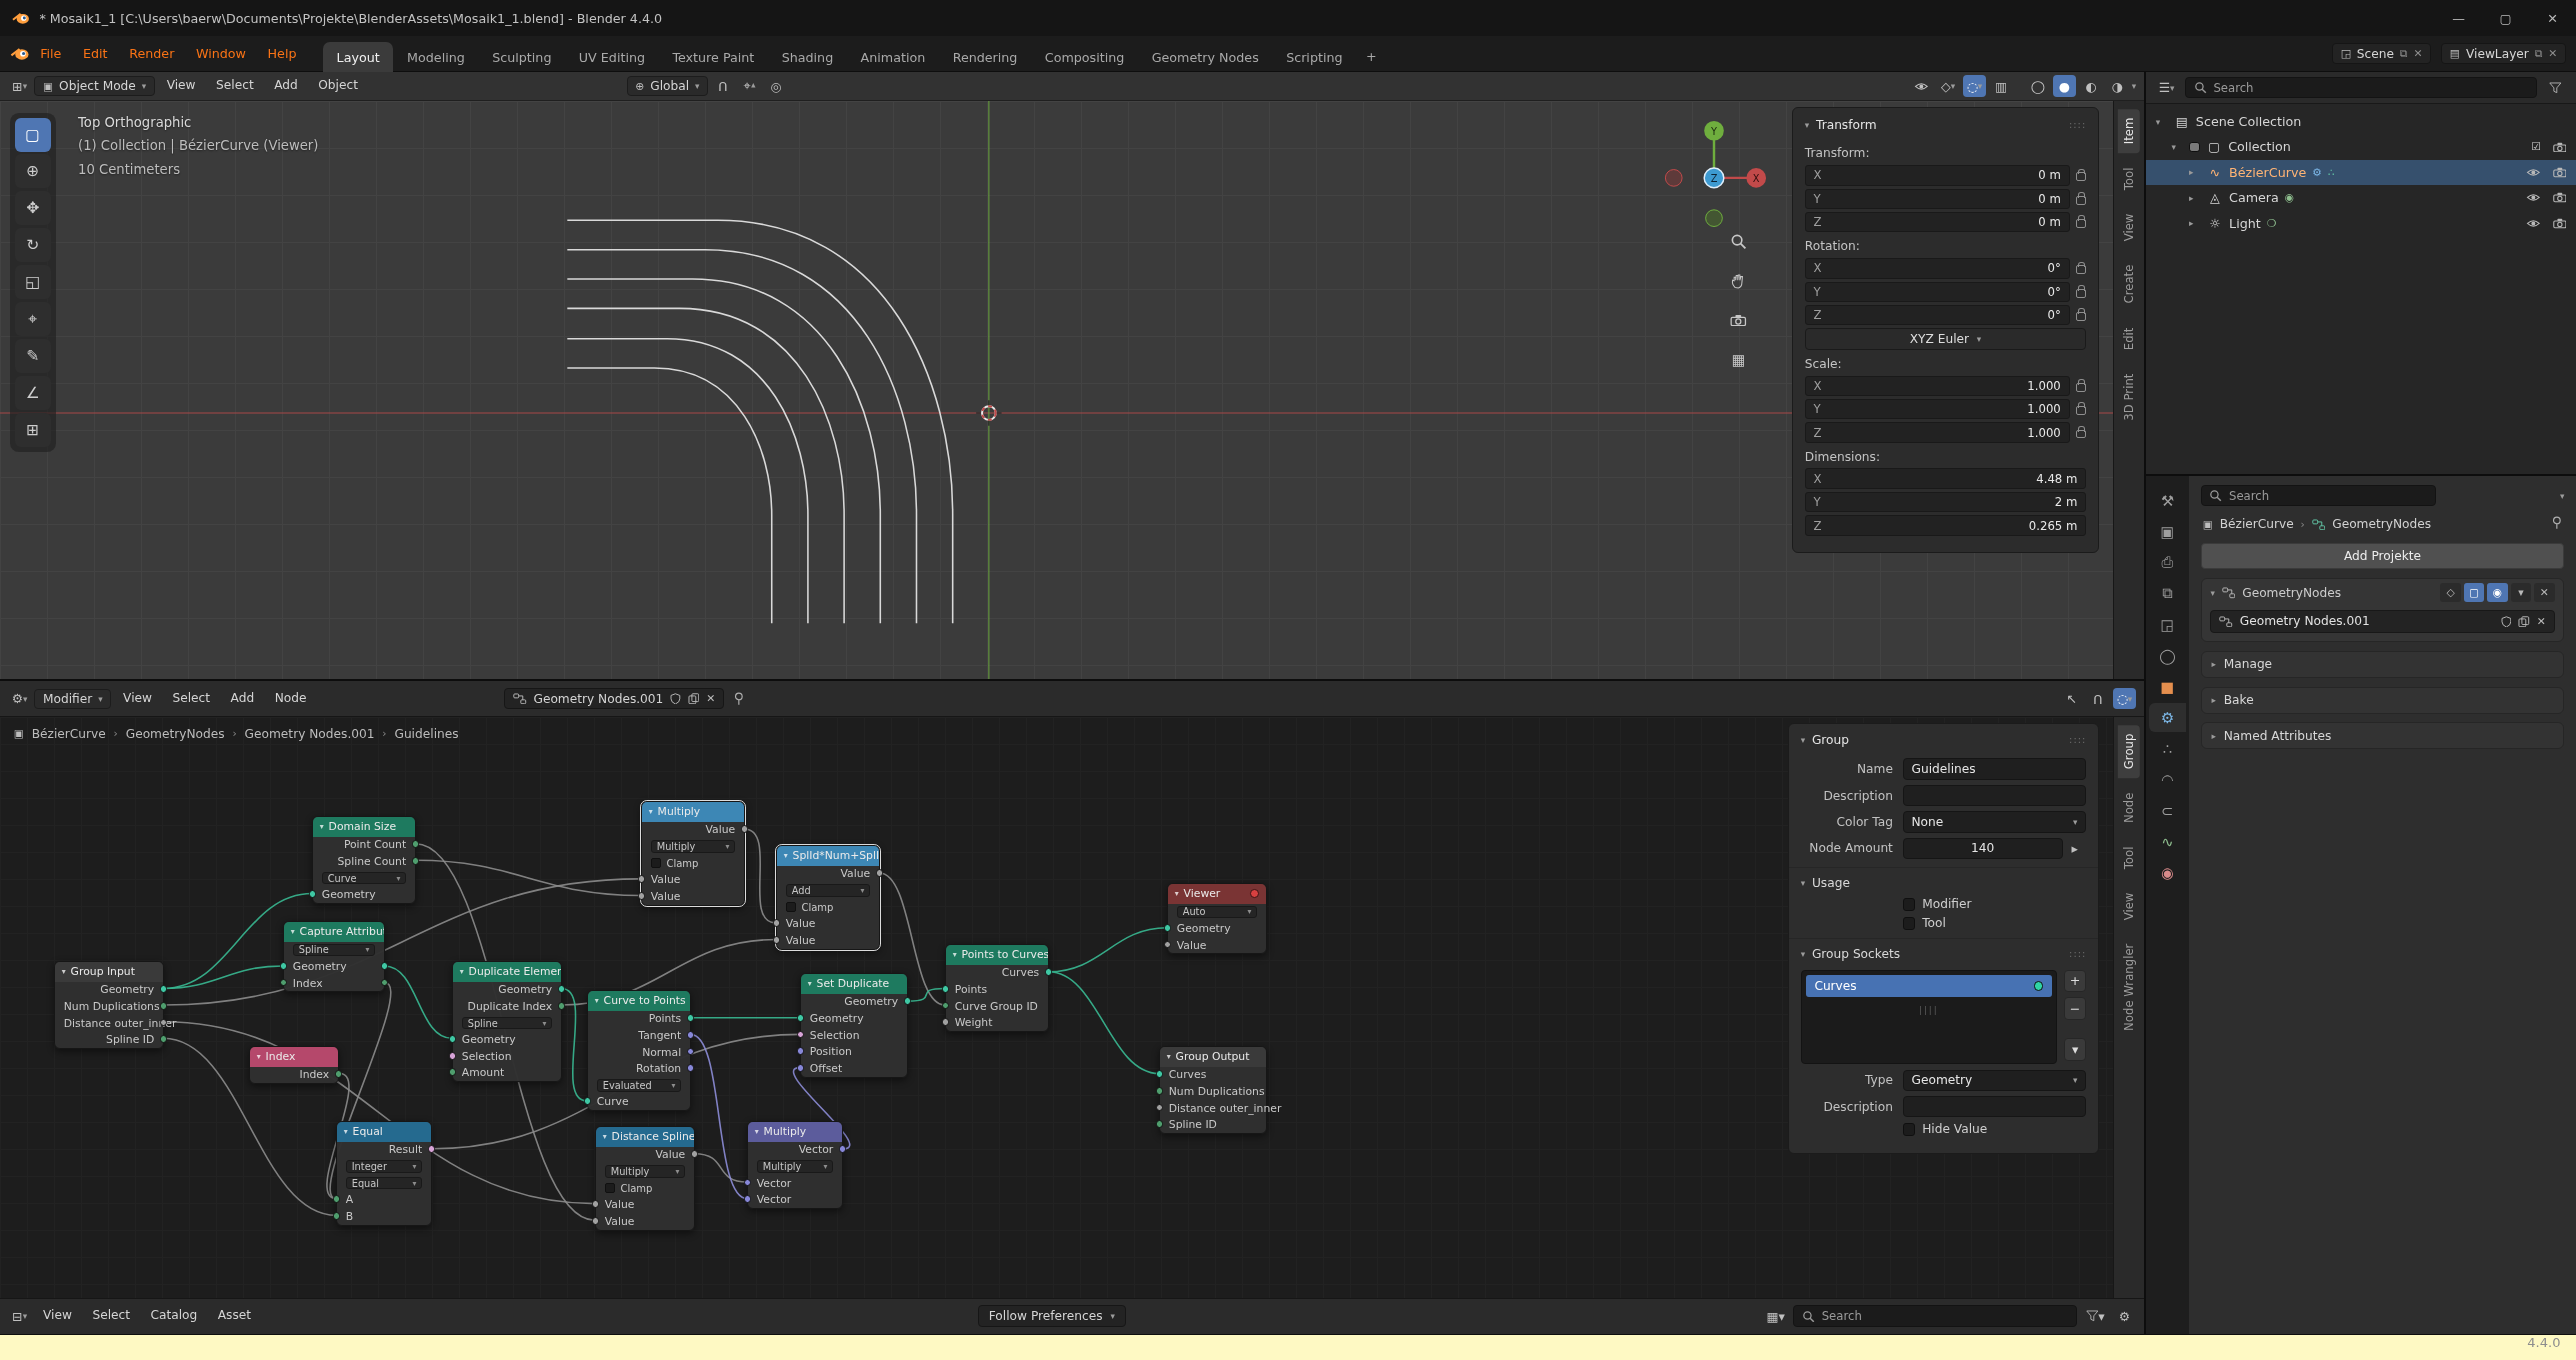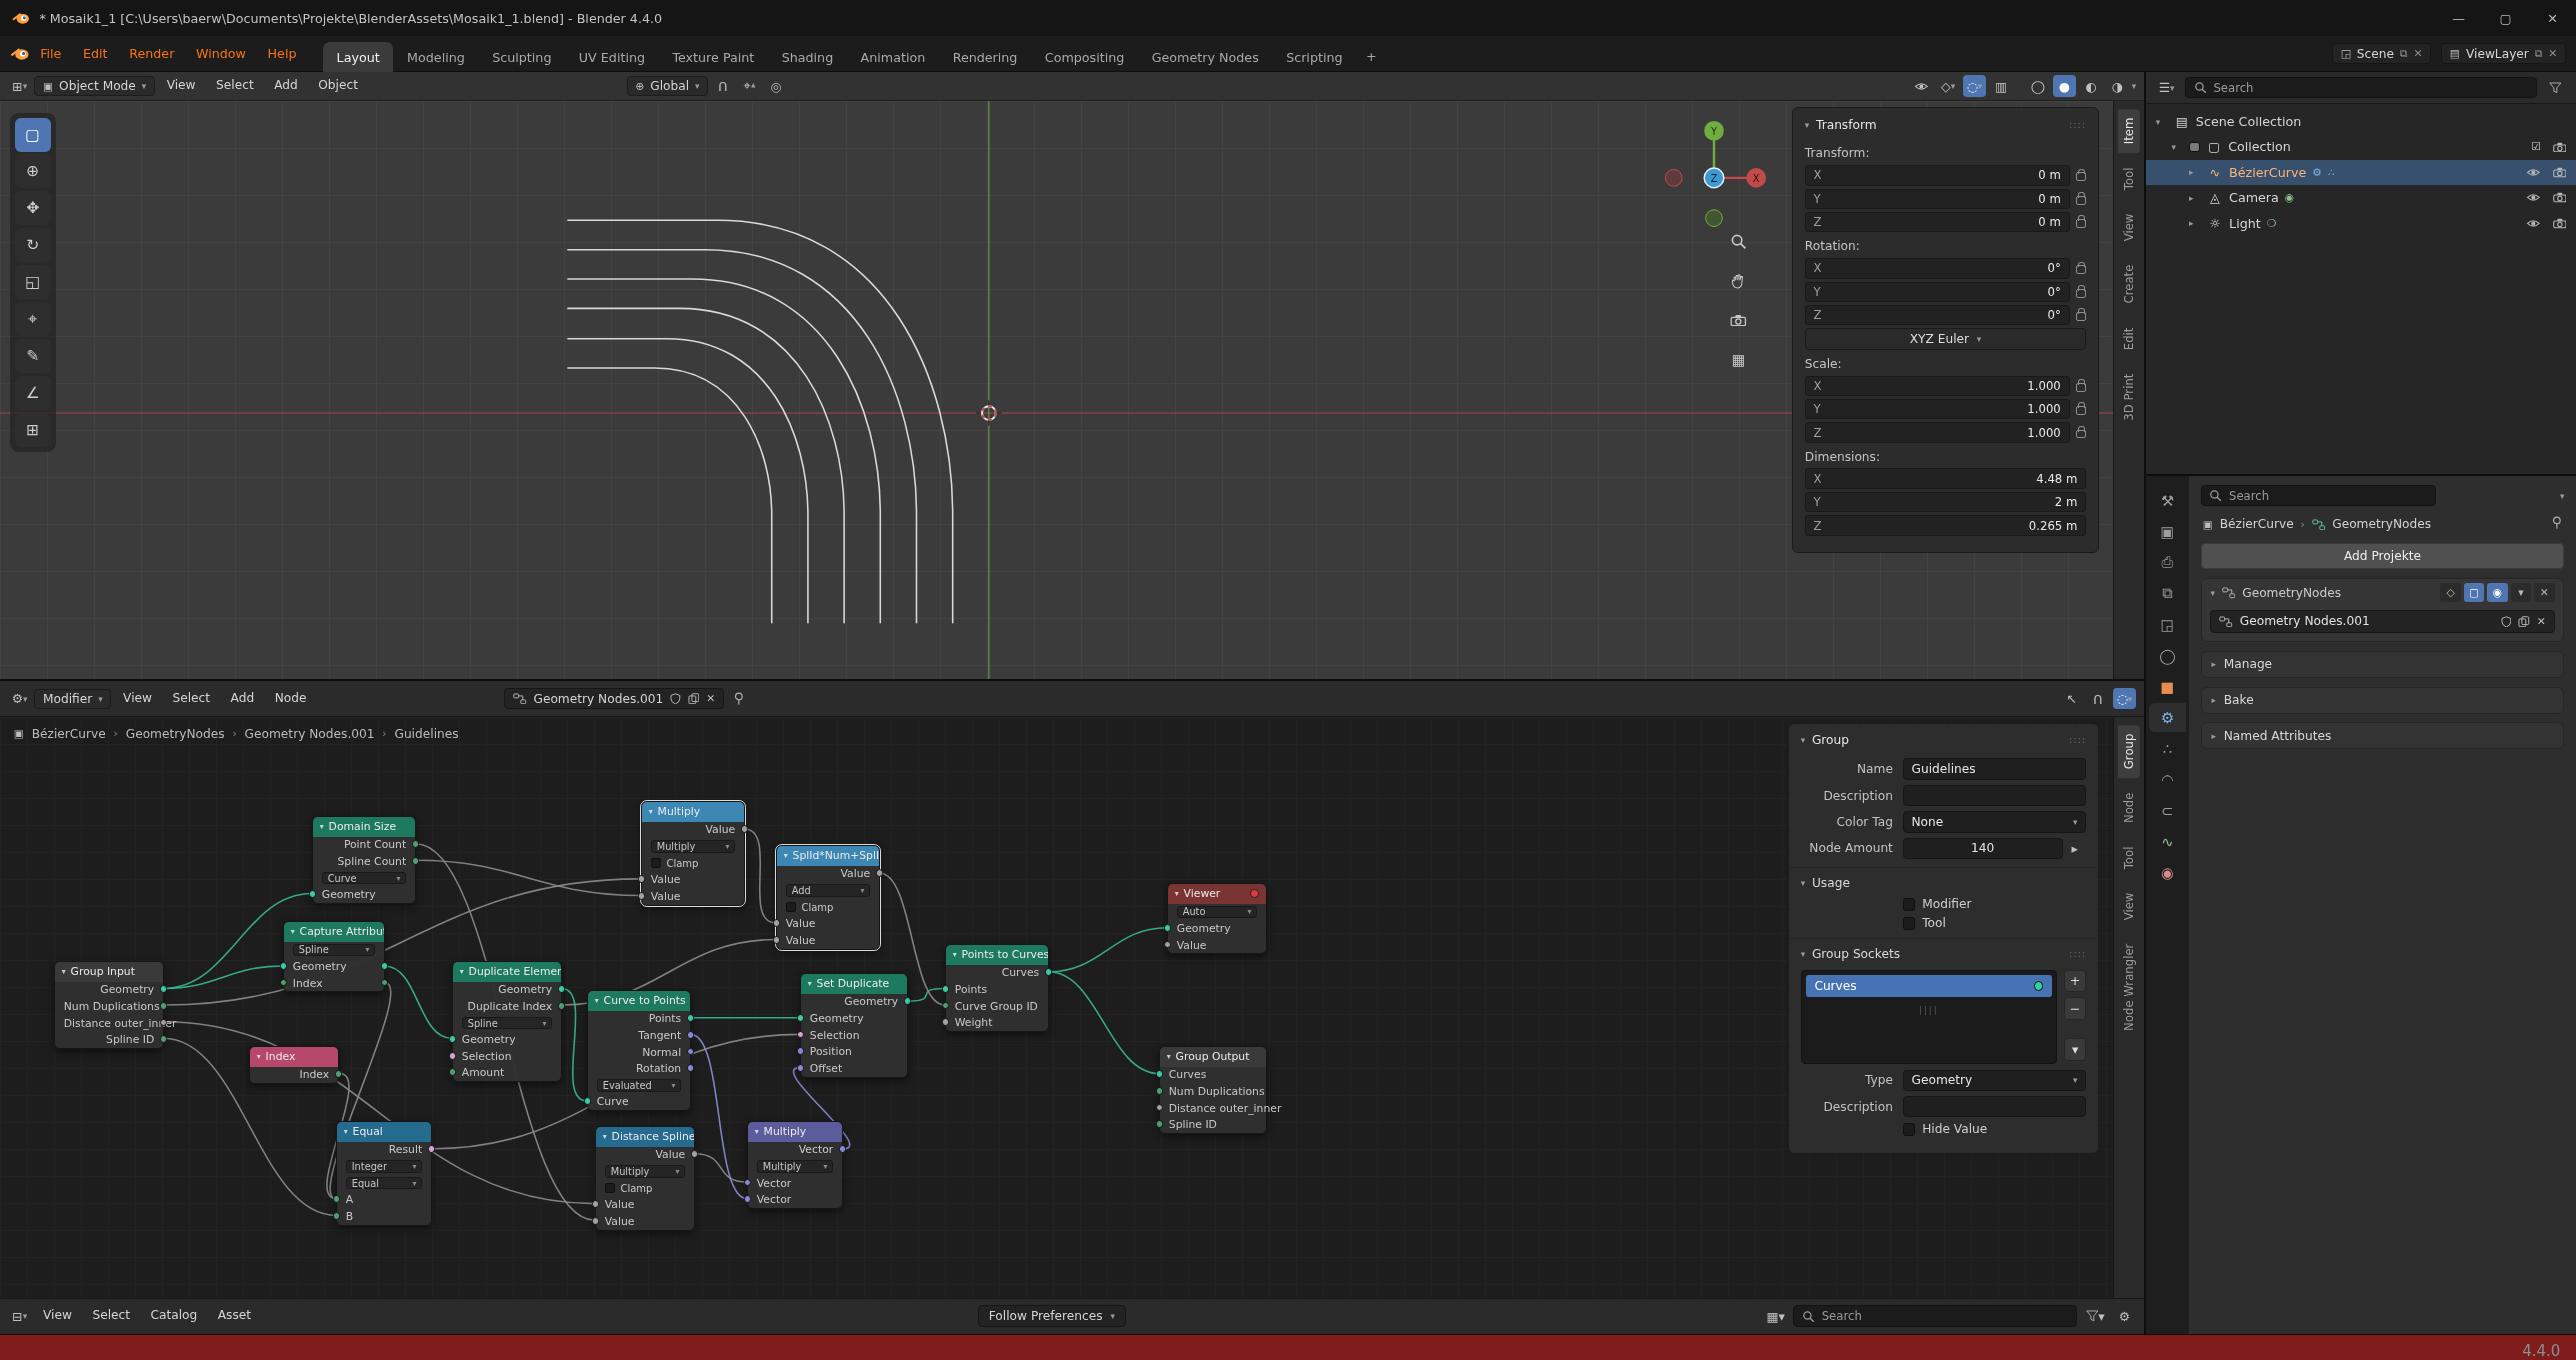--- a/index.html
+++ b/index.html
@@ -139,21 +139,21 @@
   .mod-block { background: #353535; border: 1px solid #262626; border-radius: 5.9px; padding-bottom: 7.8px; }
   .mod-head { height: 28px; display: flex; align-items: center; gap: 6.8px; padding: 0 8.8px; }
   .mod-toggles { margin-left: auto; display: flex; gap: 2.9px; align-items: center; }
   .mtg { width: 20.5px; height: 18.6px; border-radius: 2.9px; background: #2b2b2b; display: flex; align-items: center; justify-content: center; font-size: 10.8px; color: #b9b9b9; }
   .mtg.on { background: #4f76b3; color: #fff; }
   .mod-tree-row { display: flex; align-items: center; gap: 6.8px; padding: 2.9px 8.8px 0; }
   .tree-field { flex: 1; height: 23.5px; background: #232323; border: 1px solid #181818; border-radius: 3.9px; display: flex; align-items: center; gap: 6.8px; padding: 0 7.8px; color: #e2e2e2; }
   .tf-icons { margin-left: auto; display: flex; gap: 6.8px; align-items: center; color: #b8b8b8; }
   .collapse-panel { height: 27px; background: #333; border: 1px solid #262626; border-radius: 5.9px; display: flex; align-items: center; gap: 7.8px; padding: 0 9.8px; color: #d8d8d8; }
 
-  .statusbar { height: 26.4px; background: #7f1d1d; border-top: 1px solid #0e0e0e; display: flex; align-items: flex-end; justify-content: flex-end; padding: 0 15.6px; color: #8d8d8d; font-size: 15px; flex: none; }
+  .statusbar { height: 26.4px; background: #fef9c3; border-top: 1px solid #0e0e0e; display: flex; align-items: flex-start; justify-content: flex-end; padding: 0 15.6px; color: #8d8d8d; font-size: 13px; flex: none; }
   .x-ic { color: #bdbdbd; font-size: 10.8px; }
   .spacer8 { width: 7.8px; }
 </style>
 </head>
 <body>
 
 <div class="app">
 
   <div class="titlebar">
     <svg width="17.6" height="13.7" viewBox="0 0 18 14">
@@ -266,20 +266,25 @@
               <path d="M 580 243 L 682 243 C 785.68 243, 826 342, 826 423 L 826 534" stroke="#d9d9d9" fill="none" stroke-width="1.6"></path>
               <path d="M 580 273 L 669 273 C 755.4 273, 789 355.5, 789 423 L 789 534" stroke="#d9d9d9" fill="none" stroke-width="1.6"></path>
               <circle cx="1011" cy="319" r="7" fill="none" stroke="#e8e8e8" stroke-width="2"></circle>
               <circle cx="1011" cy="319" r="7" fill="none" stroke="#c24a4a" stroke-width="2" stroke-dasharray="4 4"></circle>
               <line x1="998" y1="319" x2="1003" y2="319" stroke="#2b2b2b" stroke-width="1.5"></line>
               <line x1="1019" y1="319" x2="1024" y2="319" stroke="#2b2b2b" stroke-width="1.5"></line>
               <line x1="1011" y1="306" x2="1011" y2="311" stroke="#2b2b2b" stroke-width="1.5"></line>
               <line x1="1011" y1="327" x2="1011" y2="332" stroke="#2b2b2b" stroke-width="1.5"></line>
             </svg>
 
+          <div class="vp-overlay">
+            <div>Top Orthographic</div>
+            <div class="dim">(1) Collection | BézierCurve (Viewer)</div>
+            <div class="dim">10 Centimeters</div>
+          </div>
 
           <div class="vp-toolbar">
             <span class="tool-btn active">▢</span>
             <span class="tool-btn">⊕</span>
             <span class="tool-btn">✥</span>
             <span class="tool-btn">↻</span>
             <span class="tool-btn">◱</span>
             <span class="tool-btn">⌖</span>
             <span class="tool-btn">✎</span>
             <span class="tool-btn">∠</span>

